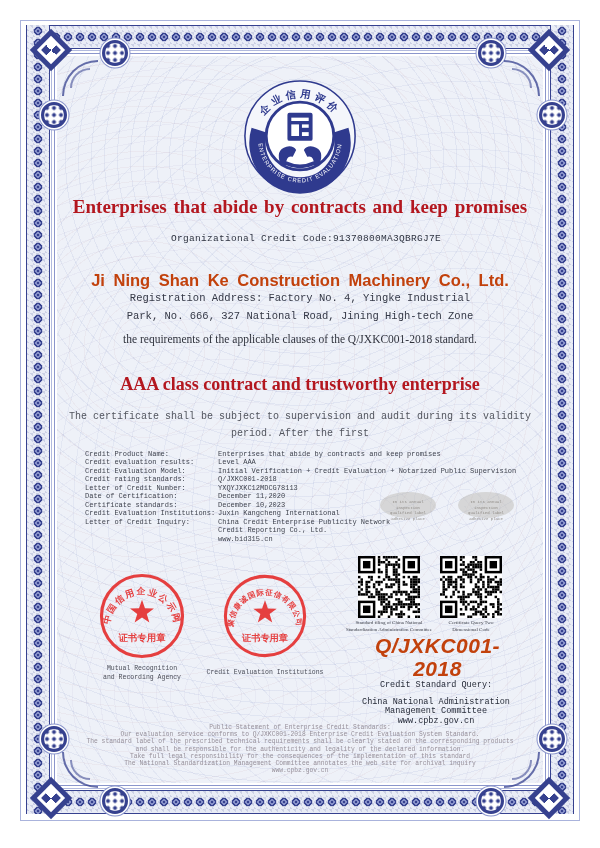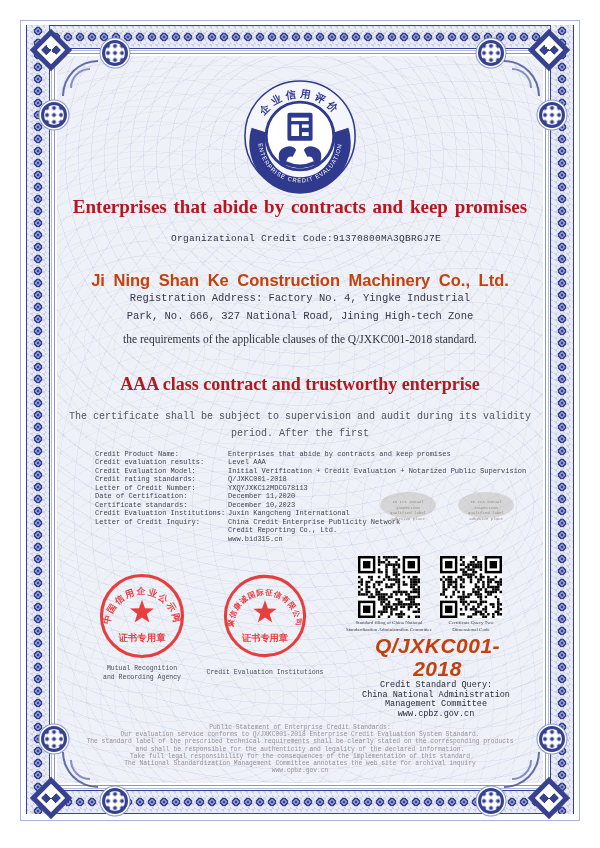--- a/index.html
+++ b/index.html
@@ -48,30 +48,30 @@
   .mono{font-family:"Liberation Mono","DejaVu Sans Mono",monospace;}
   .serif{font-family:"Liberation Serif","DejaVu Serif",serif;}
   .title{top:196px;font:bold 19px "Liberation Serif",serif;color:#b3171f;word-spacing:2px;}
   .orgcode{top:233px;font-size:9.5px;color:#2e3340;letter-spacing:.3px;padding-left:12px;}
   .company{top:271px;font-weight:bold;font-size:16.5px;color:#c2410c;word-spacing:4px;}
   .addr{top:289px;font-size:10.5px;line-height:18px;color:#343846;}
   .assess{top:331px;font-size:11.5px;line-height:17px;color:#2f323c;}
   .grade{top:374px;font:bold 18px "Liberation Serif",serif;color:#b3171f;}
   .superv{top:408px;font-size:10px;line-height:17px;color:#52555e;}
   .details{left:85px;top:450px;font-size:7px;line-height:8.45px;color:#3f434e;white-space:nowrap;}
-  .drow .lab{display:inline-block;width:133px;margin-left:10px;}
+  .drow .lab{display:inline-block;width:133px;}
   .stamp{position:absolute;width:56px;height:26px;border-radius:50%;background:rgba(190,188,182,.5);
          text-align:center;font-size:4px;line-height:5.5px;color:#8f8b86;padding-top:8px;box-sizing:border-box;}
   .sealcap{position:absolute;text-align:center;font-size:6.5px;line-height:9px;color:#4b4e59;}
   .qrcap{position:absolute;text-align:center;font-size:5px;line-height:6.5px;color:#3a3d48;
          font-family:"Liberation Serif",serif;}
   .stdcode{left:360px;top:634px;width:155px;text-align:center;
            font:italic bold 21px "Liberation Sans",sans-serif;line-height:23px;color:#c2410c;letter-spacing:.5px;}
   .query{left:330px;top:681px;width:212px;text-align:center;font-size:8.5px;color:#262b38;line-height:9.5px;}
-  .query .qh{}
+  .query .qh{margin-bottom:7px;}
   .statement{left:60px;right:60px;top:724px;text-align:center;font-size:6.3px;line-height:7.2px;color:#97909a;}
   .statement span{display:block;}
 </style>
 </head>
 <body>
 
 <div class="page">
 
   <div class="outer-rule"></div>
   <div class="band h top"></div>

